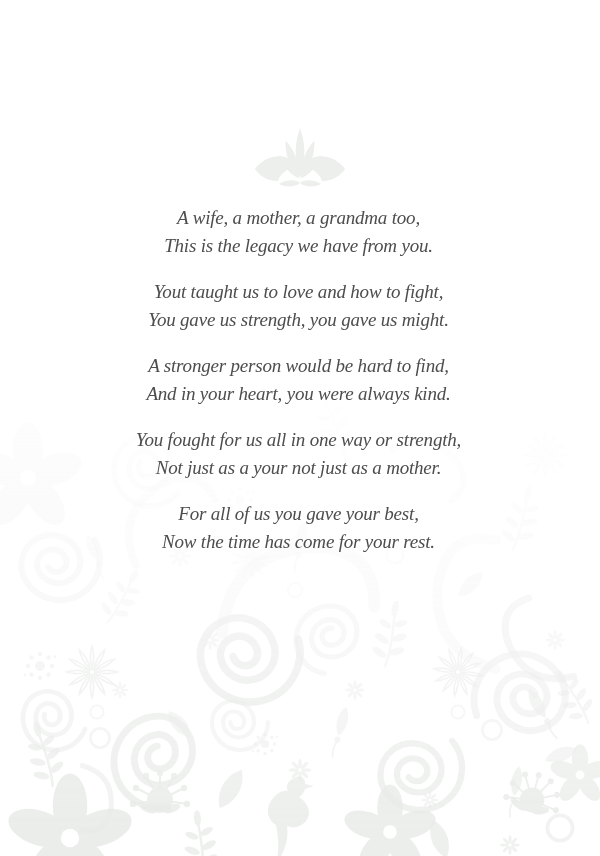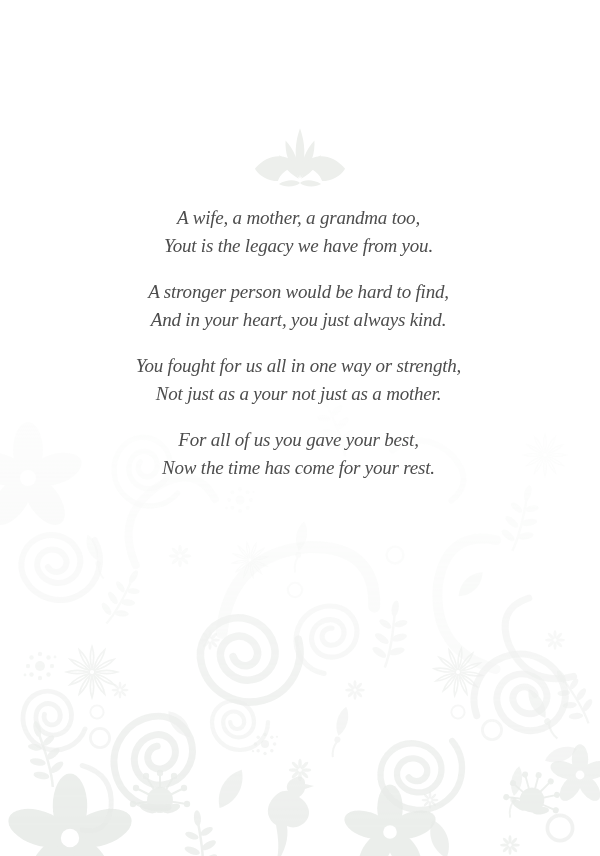--- a/index.html
+++ b/index.html
@@ -205,25 +205,29 @@
     <path d="M3,44 C17,28 36,27 47,41 C36,44 29,50 27,57 C17,57 8,52 3,44 Z"></path>
     <path d="M97,44 C83,28 64,27 53,41 C64,44 71,50 73,57 C83,57 92,52 97,44 Z"></path>
     <path d="M28,60 C36,55 46,55 50,59 C46,63 34,64 28,60 Z"></path>
     <path d="M72,60 C64,55 54,55 50,59 C54,63 66,64 72,60 Z"></path>
   </g>
 </svg>
 
 <main class="poem">
     <div class="stanza">
       <p class="line"><span>A wife, a mother, a grandma too,</span></p>
-      <p class="line"><span>Yout is the legacy we have from you.</span></p>
+      <p class="line"><span>This is the legacy we have from you.</span></p>
+    </div>
+    <div class="stanza">
+      <p class="line"><span>Yout taught us to love and how to fight,</span></p>
+      <p class="line"><span>You gave us strength, you gave us might.</span></p>
     </div>
     <div class="stanza">
       <p class="line"><span>A stronger person would be hard to find,</span></p>
-      <p class="line"><span>And in your heart, you just always kind.</span></p>
+      <p class="line"><span>And in your heart, you were always kind.</span></p>
     </div>
     <div class="stanza">
       <p class="line"><span>You fought for us all in one way or strength,</span></p>
       <p class="line"><span>Not just as a your </span><span class="b">not just as a mother.</span></p>
     </div>
     <div class="stanza">
       <p class="line"><span>For all of us you gave your best,</span></p>
       <p class="line"><span>Now the time has come for your rest.</span></p>
     </div>
   </main>

